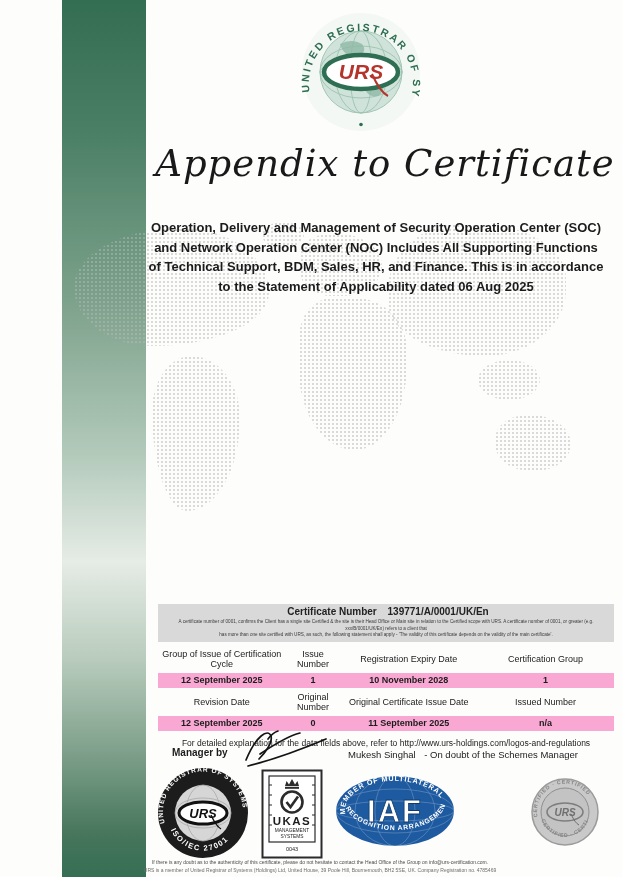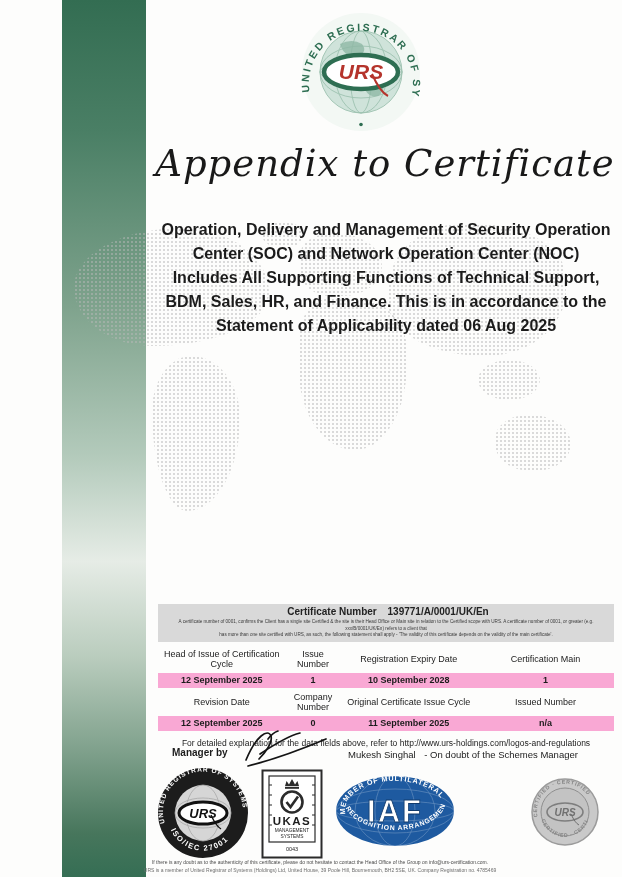--- a/index.html
+++ b/index.html
@@ -31,22 +31,22 @@
   .b-au   { left:495px; top:415px; width:76px;  height:56px;  border-radius:45% 55% 50% 50%; }
 
   .top-logo { position:absolute; left:300px; top:10px; width:122px; height:126px; }
 
   .doc-title {
     position:absolute; left:135px; top:142px; width:500px; text-align:center;
     font-family:"DejaVu Serif", serif; font-style:italic; font-size:37px;
     color:#191919; letter-spacing:1px;
   }
   .scope {
-    position:absolute; left:158px; top:218px; width:456px; text-align:center;
-    font-size:16px; font-weight:bold; line-height:1.5; color:#1b1b1b;
+    position:absolute; left:148px; top:218px; width:456px; text-align:center;
+    font-size:13px; font-weight:bold; line-height:1.5; color:#1b1b1b;
   }
 
   .cert-block { position:absolute; left:158px; top:604px; width:456px; }
   .num-bar {
     background:#d9d9d9; text-align:center; font-size:10px; font-weight:bold;
     padding:2px 0 1px 4px; color:#222;
   }
   .num-bar .val { margin-left:8px; }
   .fine-print {
     background:#d9d9d9; text-align:center; font-size:4.6px; line-height:1.45;
@@ -133,35 +133,35 @@
       <span>Certificate Number</span>
       <span class="val">139771/A/0001/UK/En</span>
     </div>
     <div class="fine-print">
       <div>A certificate number of 0001, confirms the Client has a single site Certified &amp; the site is their Head Office or Main site in relation to the Certified scope with URS. A certificate number of 0001, or greater (e.g. xxx/B/0001/UK/En) refers to a client that</div>
       <div>has more than one site certified with URS, as such, the following statement shall apply - 'The validity of this certificate depends on the validity of the main certificate'.</div>
     </div>
 
     <div class="cert-table">
       <div class="tr hdr">
-        <div class="td">Head of Issue of Certification Cycle</div>
+        <div class="td">Group of Issue of Certification Cycle</div>
         <div class="td">Issue Number</div>
         <div class="td">Registration Expiry Date</div>
-        <div class="td">Certification Main</div>
+        <div class="td">Certification Group</div>
       </div>
       <div class="tr val">
         <div class="td">12 September 2025</div>
         <div class="td">1</div>
-        <div class="td">10 September 2028</div>
+        <div class="td">10 November 2028</div>
         <div class="td">1</div>
       </div>
       <div class="tr hdr">
         <div class="td">Revision Date</div>
-        <div class="td">Company Number</div>
-        <div class="td">Original Certificate Issue Cycle</div>
+        <div class="td">Original Number</div>
+        <div class="td">Original Certificate Issue Date</div>
         <div class="td">Issued Number</div>
       </div>
       <div class="tr val">
         <div class="td">12 September 2025</div>
         <div class="td">0</div>
         <div class="td">11 September 2025</div>
         <div class="td">n/a</div>
       </div>
     </div>
 

